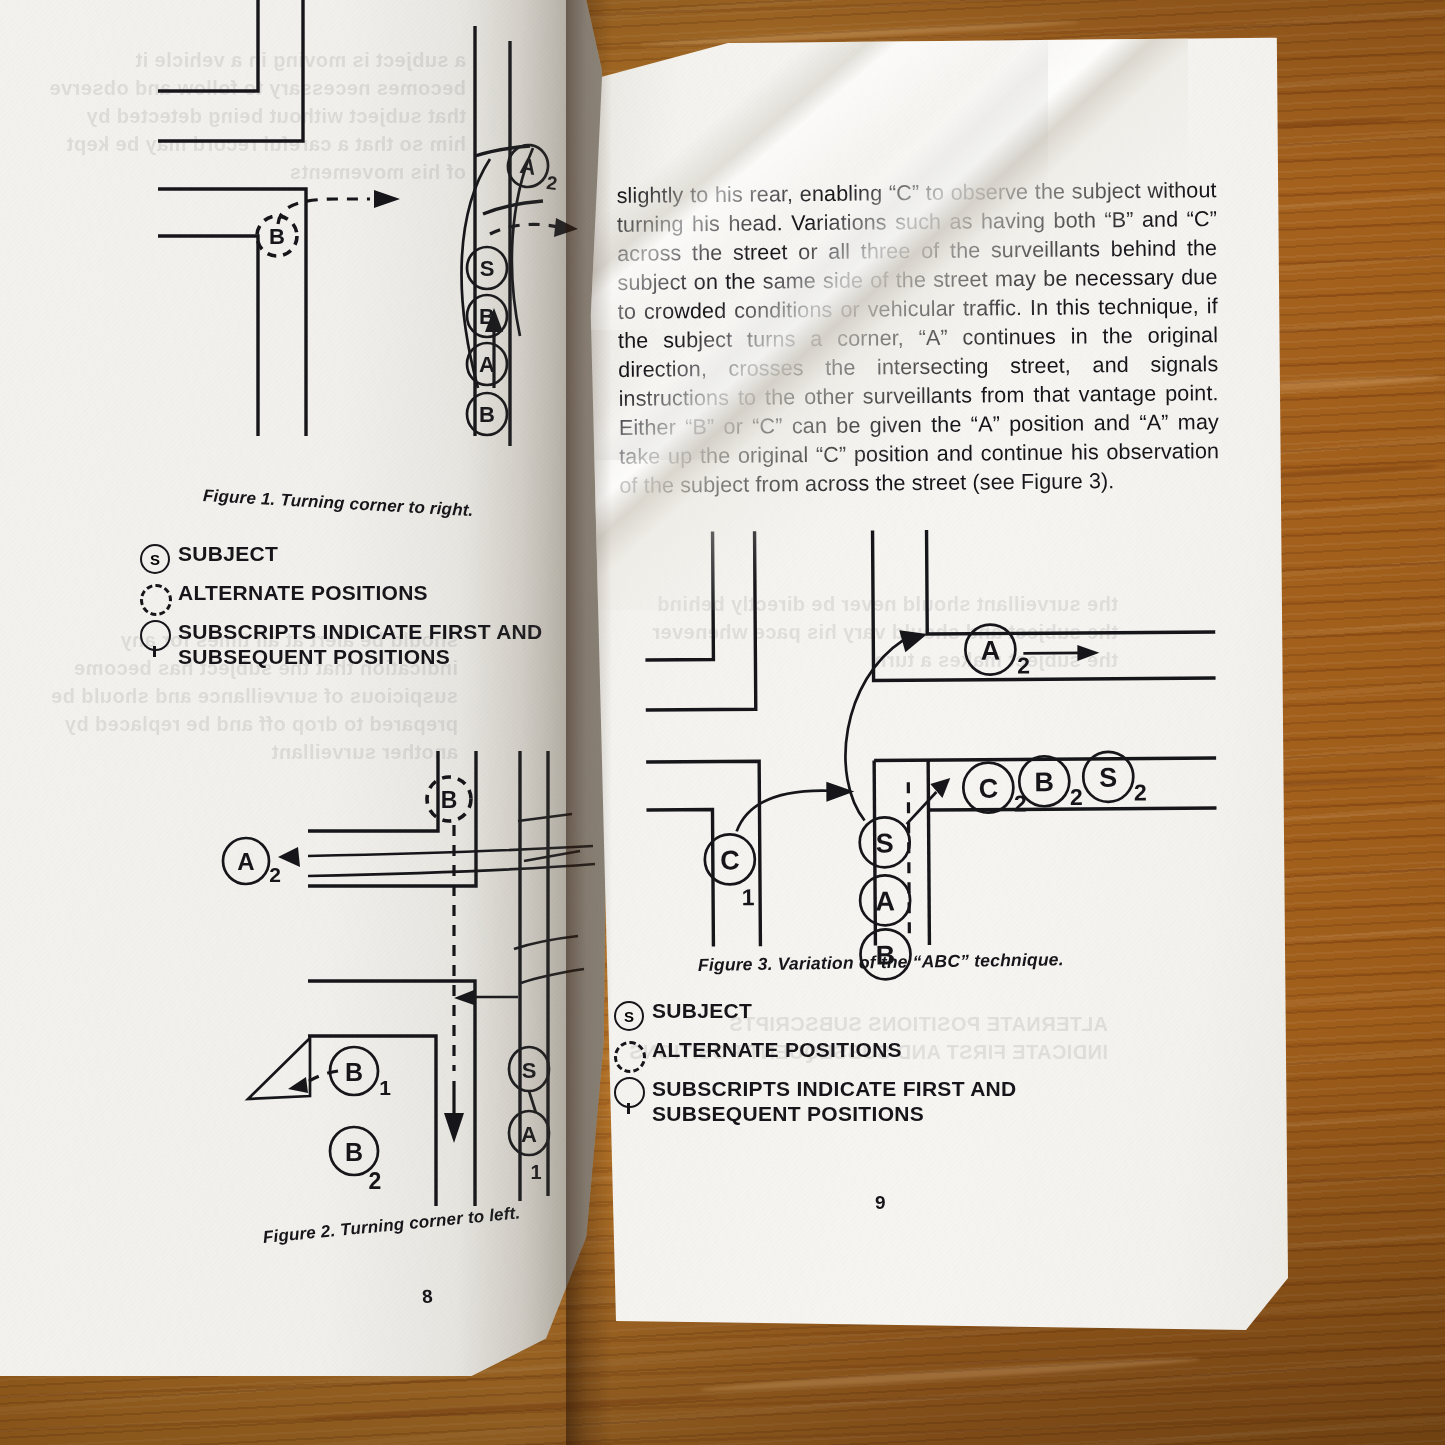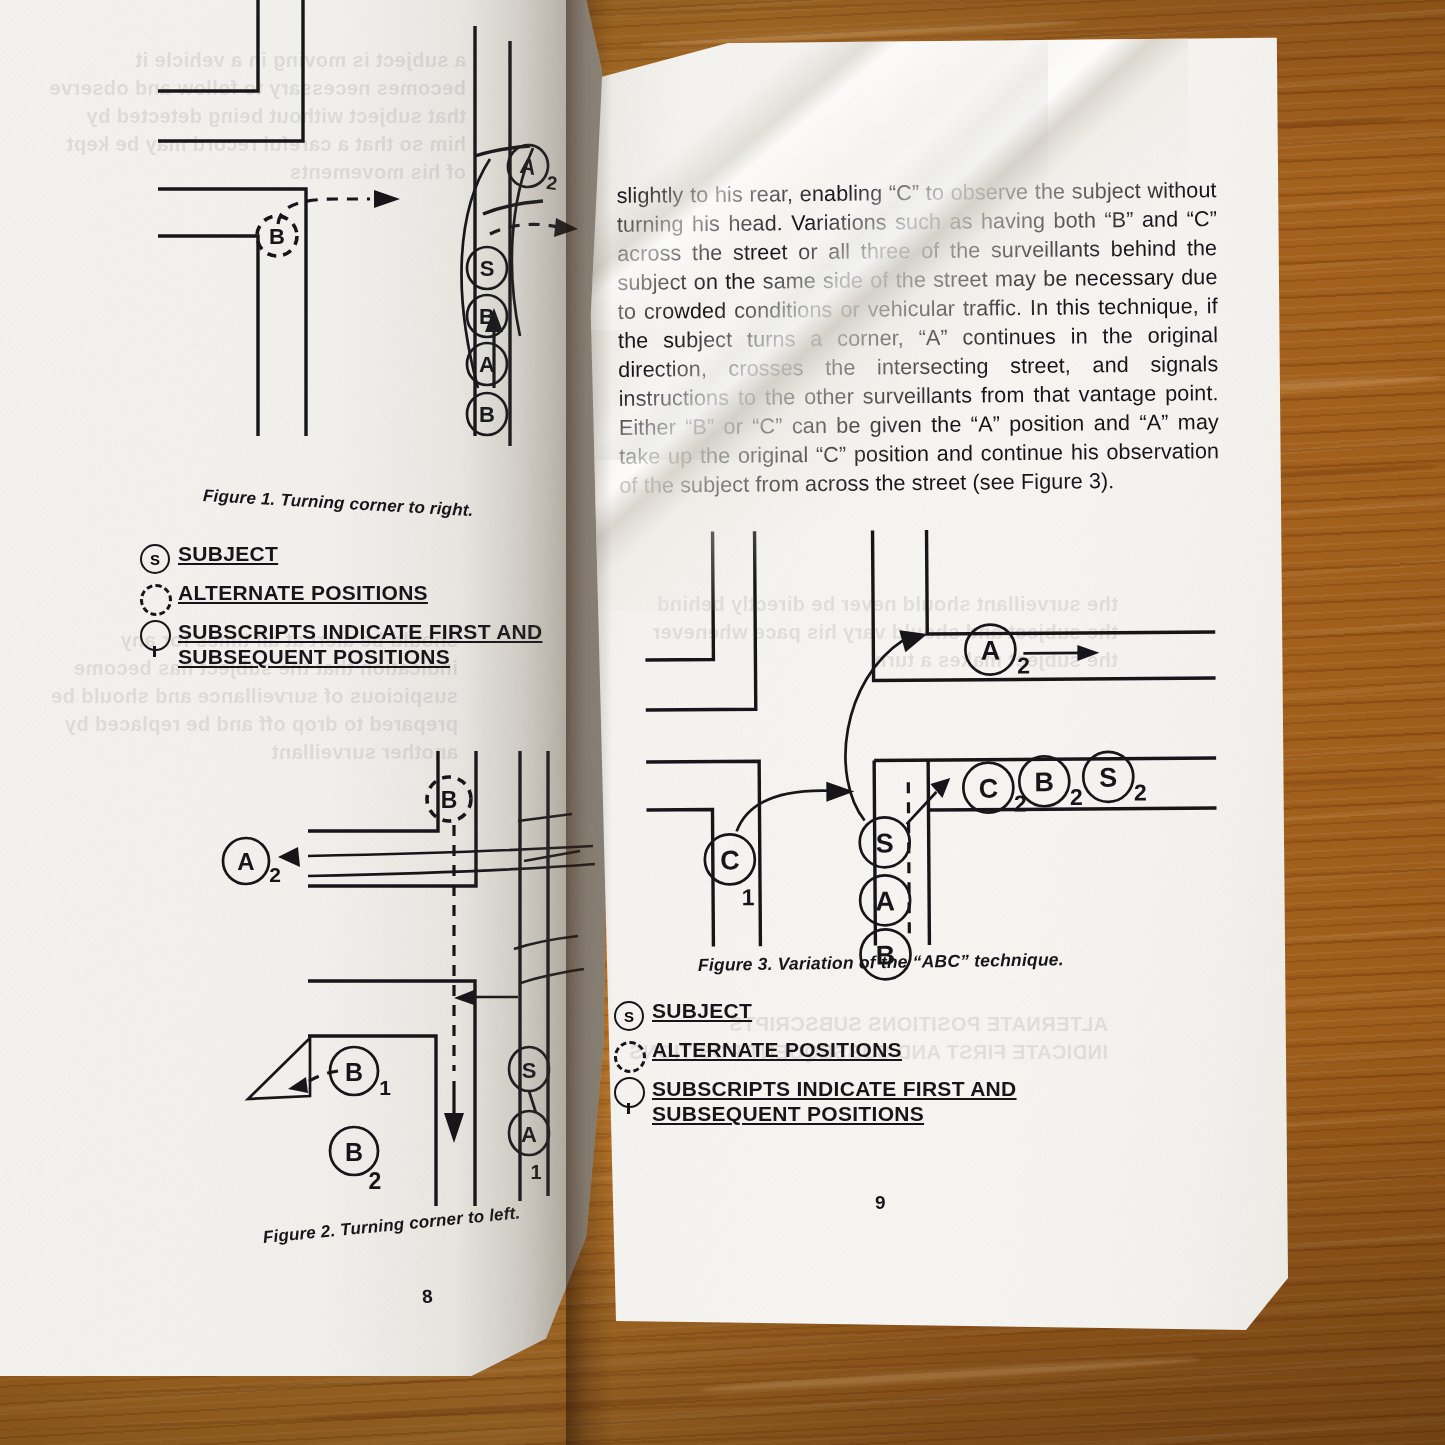--- a/index.html
+++ b/index.html
@@ -87,21 +87,21 @@
     text-align:justify;color:#16161a;
     transform:rotate(-0.55deg);
   }
   .caption{
     font-style:italic;font-weight:bold;font-size:17.5px;letter-spacing:.2px;color:#16161a;
     white-space:nowrap;
   }
   .legend{position:absolute;}
   .legend-row{display:flex;align-items:flex-start;margin-bottom:9px;}
   .legend-sym{width:42px;flex:0 0 42px;position:relative;height:30px;}
-  .legend-txt{font-weight:bold;font-size:21px;line-height:25px;letter-spacing:.3px;color:#16161a;text-decoration:underline;}
+  .legend-txt{font-weight:bold;font-size:21px;line-height:25px;letter-spacing:.3px;color:#16161a;}
 
   .sym-circle{position:absolute;left:4px;top:3px;width:26px;height:26px;border:2.6px solid #16161a;border-radius:50%;
     display:flex;align-items:center;justify-content:center;font-weight:bold;font-size:15px;}
   .sym-dashed{position:absolute;left:4px;top:4px;width:26px;height:26px;border:3px dashed #16161a;border-radius:50%;}
   .sym-plain{position:absolute;left:4px;top:1px;width:27px;height:27px;border:2.8px solid #16161a;border-radius:50%;}
   .sym-tick{position:absolute;left:17px;top:27px;width:2.6px;height:11px;background:#16161a;}
 
   
   .ghost{
     position:absolute;pointer-events:none;opacity:.11;color:#3a3a3a;

